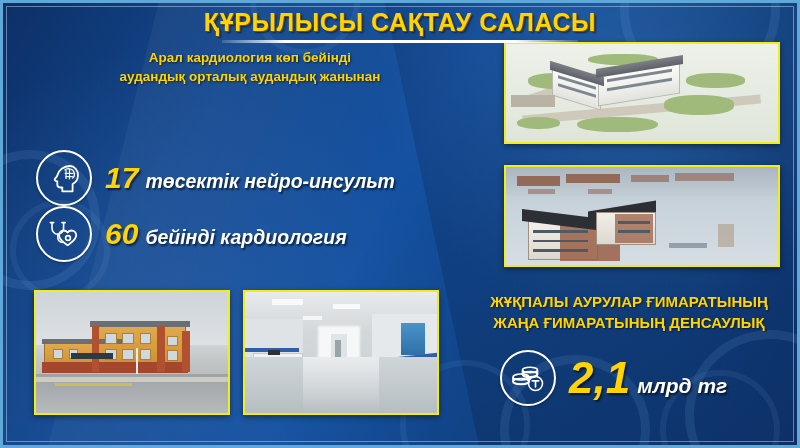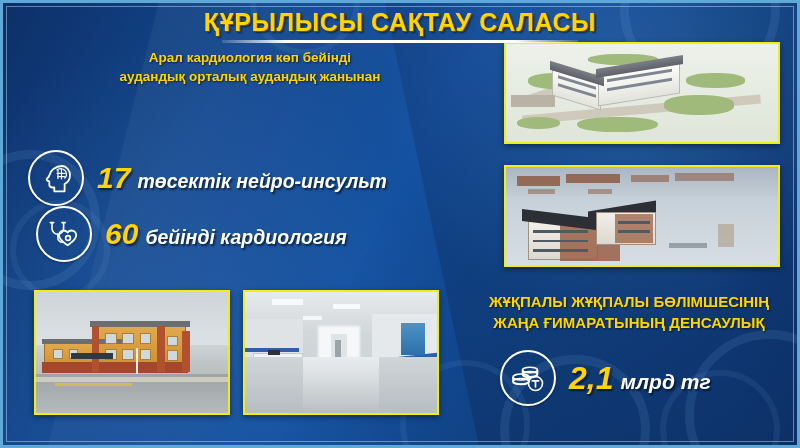--- a/index.html
+++ b/index.html
@@ -66,21 +66,21 @@
   
   .subhead{
     position:absolute; left:70px; top:48px; width:360px; text-align:center; z-index:12;
     color:#ffd400; font-size:13.5px; font-weight:bold; line-height:1.42;
     text-shadow:1px 1px 2px rgba(0,0,0,.6);
   }
 
   
   .stat{ position:absolute; display:flex; align-items:center; z-index:12; }
   .s1{ left:36px; top:90px; }
-  .s2{ left:28px; top:150px; }
+  .s2{ left:36px; top:150px; }
   .s3{ left:36px; top:206px; }
 
   .ico{
     width:56px; height:56px; border-radius:50%;
     border:2.5px solid #ffffff; flex:0 0 auto;
     display:flex; align-items:center; justify-content:center;
     box-shadow:0 1px 3px rgba(0,0,0,.35);
   }
   .ico svg{ display:block; }
 
@@ -103,21 +103,21 @@
     text-shadow:1px 1px 2px rgba(0,0,0,.6);
   }
 
   
   .rblock{
     position:absolute; left:462px; top:292px; width:334px; text-align:center; z-index:12;
     color:#ffd400; font-size:15px; font-weight:bold; line-height:1.38;
     text-shadow:1px 1px 2px rgba(0,0,0,.6);
   }
   .s4{ left:500px; top:350px; }
-  .s4 .num{ font-size:32px; }
+  .s4 .num{ font-size:44px; }
   .s4 .unit{ font-size:21px; }
 
   
   .photo{
     position:absolute; border:2.5px solid #f5ec12; overflow:hidden; z-index:10;
     box-shadow:0 2px 6px rgba(0,0,0,.45);
   }
   .ph1{ left:504px; top:42px;  width:276px; height:102px; }
   .ph2{ left:504px; top:165px; width:276px; height:102px; }
   .ph3{ left:34px;  top:290px; width:196px; height:125px; }
@@ -227,21 +227,21 @@
         <circle cx="23" cy="21" r="2.4" fill="none" stroke="#ffffff" stroke-width="1.6"></circle>
       </svg>
     </div>
     <div class="stat-text">
       <span class="num">60</span><span class="unit">бейінді кардиология</span>
     </div>
   </div>
 
 
   <div class="rblock">
-    <div>ЖҰҚПАЛЫ ЖҰҚПАЛЫ БӨЛІМШЕСІНІҢ</div>
+    <div>ЖҰҚПАЛЫ АУРУЛАР ҒИМАРАТЫНЫҢ</div>
     <div>ЖАҢА ҒИМАРАТЫНЫҢ ДЕНСАУЛЫҚ</div>
   </div>
 
   <div class="stat s4">
     <div class="ico">
       <svg width="36" height="34" viewBox="0 0 36 34">
         <g fill="none" stroke="#ffffff" stroke-width="1.6">
           <ellipse cx="11" cy="16" rx="8" ry="3"></ellipse>
           <path d="M3 16v4c0 1.7 3.6 3 8 3s8-1.3 8-3v-4"></path>
           <ellipse cx="11" cy="20.5" rx="8" ry="3"></ellipse>

